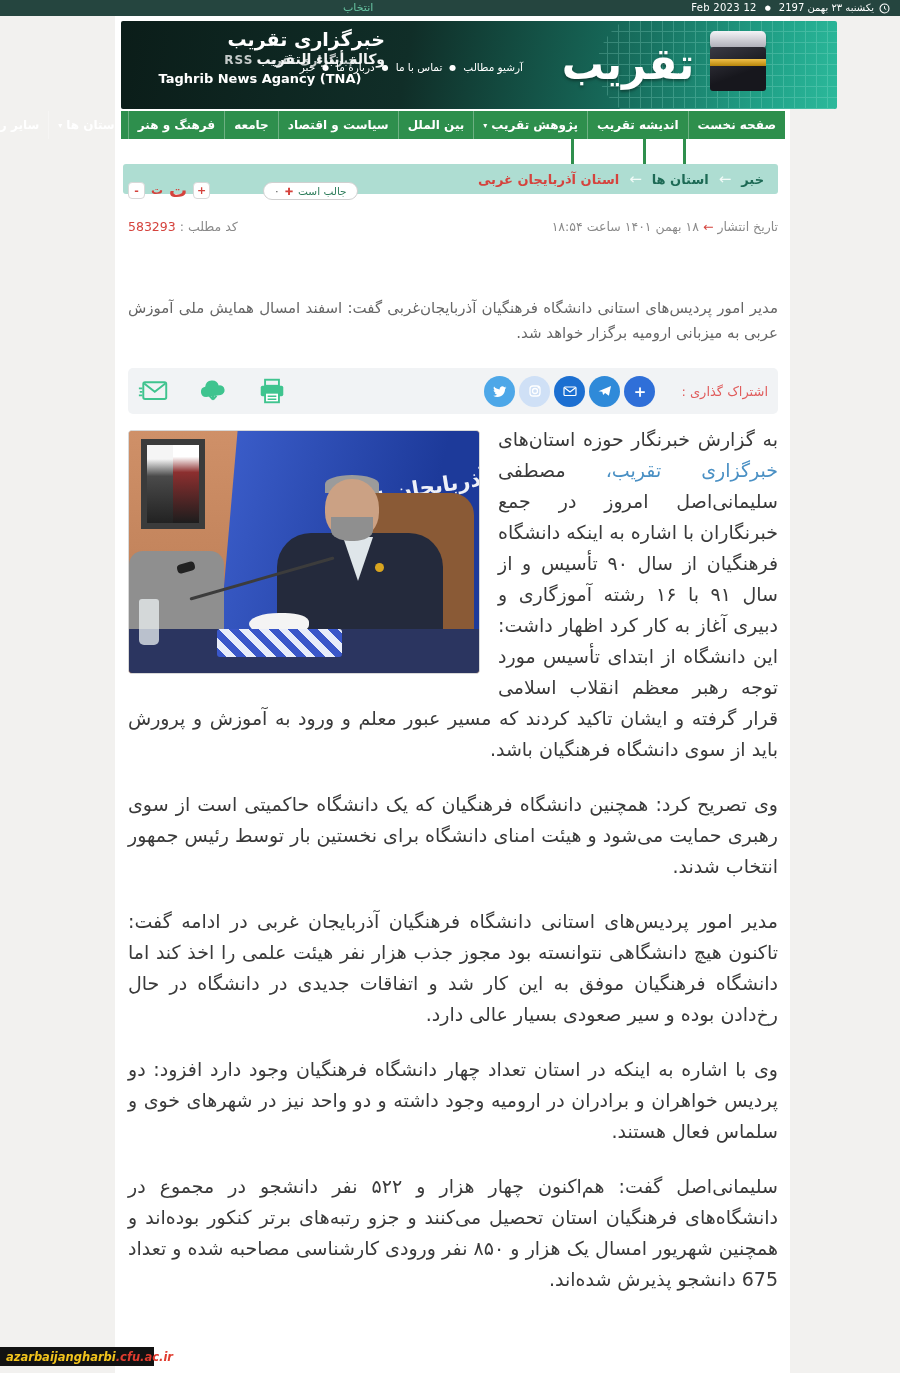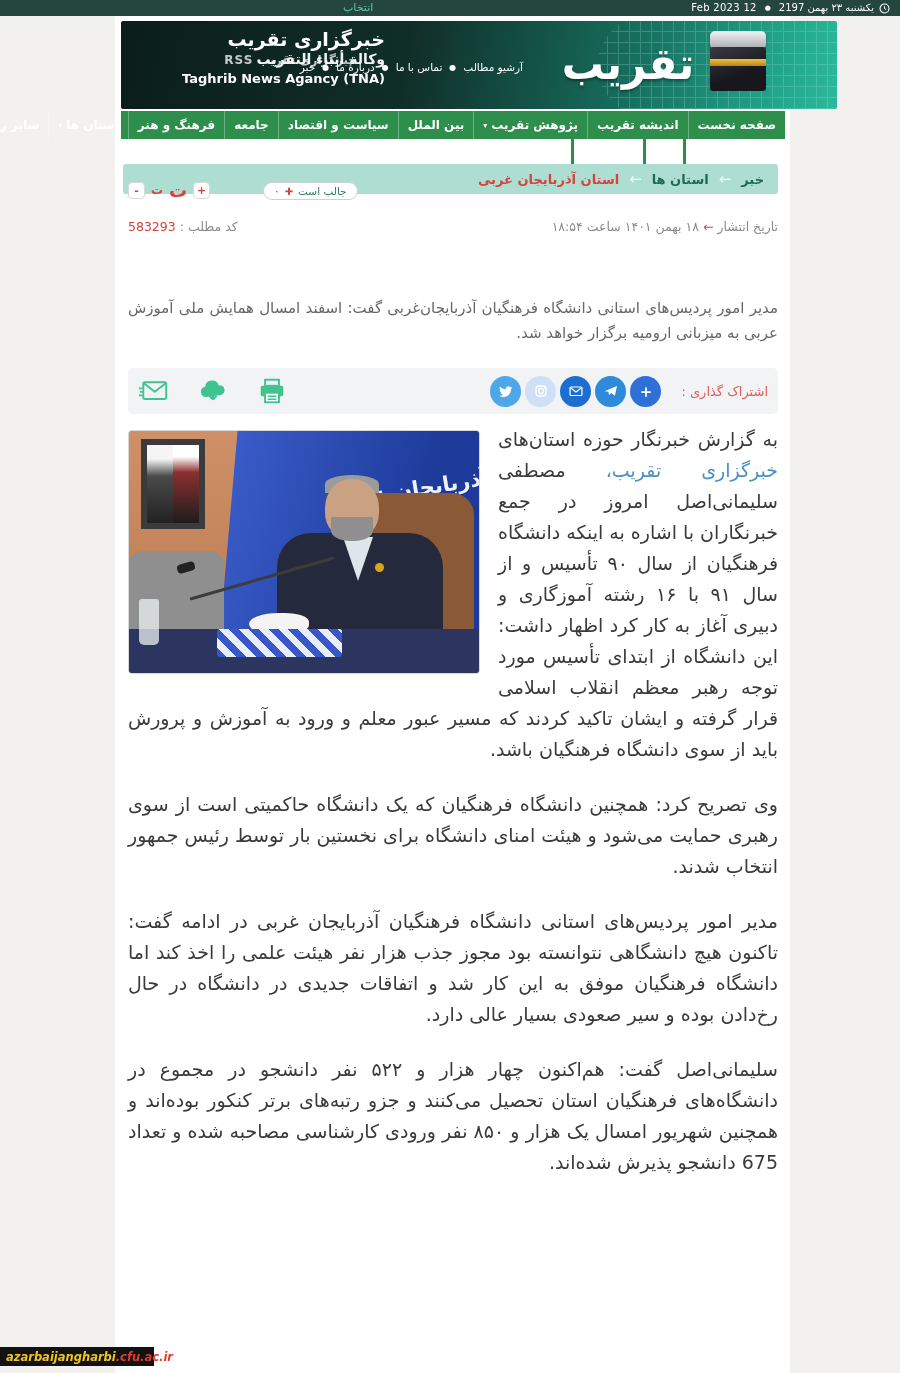--- a/index.html
+++ b/index.html
@@ -23,21 +23,21 @@
   .banner { position:absolute; top:5px; left:6px; width:716px; height:88px; border-radius:2px; overflow:hidden;
             background:linear-gradient(100deg,#0b1d19 0%,#102e28 40%,#17705f 72%,#22a78c 92%,#2cb99b 100%); }
   .banner .globe { position:absolute; right:-20px; top:-30px; width:260px; height:150px; opacity:.25;
             background:repeating-linear-gradient(0deg,transparent 0 10px,#9fe8d6 10px 11px),
                        repeating-linear-gradient(90deg,transparent 0 10px,#9fe8d6 10px 11px);
             border-radius:50%; }
   .logo-left { position:absolute; right:auto; left:14px; top:7px; width:250px; direction:rtl; text-align:right; color:#fff; }
   .logo-line1 { font-size:19px; font-weight:bold; letter-spacing:2px; }
   .logo-line2 { font-size:14px; font-weight:bold; opacity:.95; margin-top:1px; position:relative; }
   .logo-line2 .overlap { position:absolute; right:28px; top:2px; font-size:12px; opacity:.8; letter-spacing:1px; }
-  .logo-line3 { direction:ltr; text-align:right; font-size:13px; font-weight:bold; margin-top:4px; }
+  .logo-line3 { direction:ltr; text-align:center; font-size:13px; font-weight:bold; margin-top:4px; }
   .hmenu { position:absolute; left:130px; top:40px; width:272px; display:flex; direction:rtl; align-items:center;
            gap:7px; color:#fff; font-size:10.5px; white-space:nowrap; }
   .hmenu .sep { font-size:8px; }
   .brand { position:absolute; left:437px; top:18px; width:140px; color:#fff; font-size:42px; font-weight:bold;
            text-align:center; transform:scaleY(1.05); text-shadow:0 2px 3px rgba(0,0,0,.4); }
   .kaaba { position:absolute; left:584px; top:10px; width:66px; height:70px; }
   .kaaba .cap { width:56px; height:18px; margin:0 auto; border-radius:5px;
                 background:linear-gradient(#f4f4f7,#a8a8b2); box-shadow:0 2px 2px rgba(0,0,0,.4); }
   .kaaba .bodyy { width:56px; height:44px; margin:-2px auto 0; border-radius:3px;
                 background:linear-gradient(160deg,#3a3a44,#17171d 60%);
@@ -85,21 +85,21 @@
   .title { position:absolute; top:230px; left:13px; width:650px; text-align:right; color:#1e8a7d;
            font-size:23px; font-weight:bold; }
   .lead { position:absolute; top:280px; left:13px; width:650px; color:#666; font-size:15px;
           line-height:25px; text-align:justify; }
 
   
   .share { position:absolute; top:352px; left:13px; width:650px; height:46px; background:#f1f3f5;
            border-radius:5px; display:flex; direction:rtl; align-items:center; justify-content:space-between;
            padding:0 10px; }
   .share-right { display:flex; direction:rtl; align-items:center; gap:8px; }
-  .share-label { color:#e05c5c; font-size:13px; margin-left:12px; }
+  .share-label { color:#e05c5c; font-size:13px; margin-left:18px; }
   .sicons { display:flex; direction:rtl; align-items:center; gap:4px; }
   .scircle { width:31px; height:31px; border-radius:50%; display:flex; align-items:center; justify-content:center; }
   .sc-plus { background:#2f6fd8; color:#fff; font-size:17px; font-weight:bold; }
   .sc-telegram { background:#2f8ad9; }
   .sc-email { background:#1c6fd1; }
   .sc-instagram { background:#cfe0f6; }
   .sc-twitter { background:#4da7e8; }
   .share-left { display:flex; direction:ltr; align-items:center; gap:30px; }
   .gicon svg { display:block; }
 
@@ -344,20 +344,21 @@
         <div class="ph-mic-arm"></div>
         <div class="ph-mic-head"></div>
         <div class="ph-desk"></div>
         <div class="ph-tissue-top"></div>
         <div class="ph-tissue"></div>
         <div class="ph-glass"></div>
       </div>
       <p><span>به گزارش خبرنگار حوزه استان‌های </span><span class="plink">خبرگزاری تقریب،</span><span> مصطفی سلیمانی‌اصل امروز در جمع خبرنگاران با اشاره به اینکه دانشگاه فرهنگیان از سال ۹۰ تأسیس و از سال ۹۱ با ۱۶ رشته آموزگاری و دبیری آغاز به کار کرد اظهار داشت: این دانشگاه از ابتدای تأسیس مورد توجه رهبر معظم انقلاب اسلامی قرار گرفته و ایشان تاکید کردند که مسیر عبور معلم و ورود به آموزش و پرورش باید از سوی دانشگاه فرهنگیان باشد.</span></p>
       <p>وی تصریح کرد: همچنین دانشگاه فرهنگیان که یک دانشگاه حاکمیتی است از سوی رهبری حمایت می‌شود و هیئت امنای دانشگاه برای نخستین بار توسط رئیس جمهور انتخاب شدند.</p>
       <p>مدیر امور پردیس‌های استانی دانشگاه فرهنگیان آذربایجان غربی در ادامه گفت: تاکنون هیچ دانشگاهی نتوانسته بود مجوز جذب هزار نفر هیئت علمی را اخذ کند اما دانشگاه فرهنگیان موفق به این کار شد و اتفاقات جدیدی در دانشگاه در حال رخ‌دادن بوده و سیر صعودی بسیار عالی دارد.</p>
+      <p>وی با اشاره به اینکه در استان تعداد چهار دانشگاه فرهنگیان وجود دارد افزود: دو پردیس خواهران و برادران در ارومیه وجود داشته و دو واحد نیز در شهرهای خوی و سلماس فعال هستند.</p>
       <p>سلیمانی‌اصل گفت: هم‌اکنون چهار هزار و ۵۲۲ نفر دانشجو در مجموع در دانشگاه‌های فرهنگیان استان تحصیل می‌کنند و جزو رتبه‌های برتر کنکور بوده‌اند و همچنین شهریور امسال یک هزار و ۸۵۰ نفر ورودی کارشناسی مصاحبه شده و تعداد 675 دانشجو پذیرش شده‌اند.</p>
     </div>
   </div>
 
   <div class="watermark">
     <span class="wm-y">azarbaijangharbi</span>
       <span class="wm-r">.cfu.ac.ir</span>
   </div>
 
 </div>

